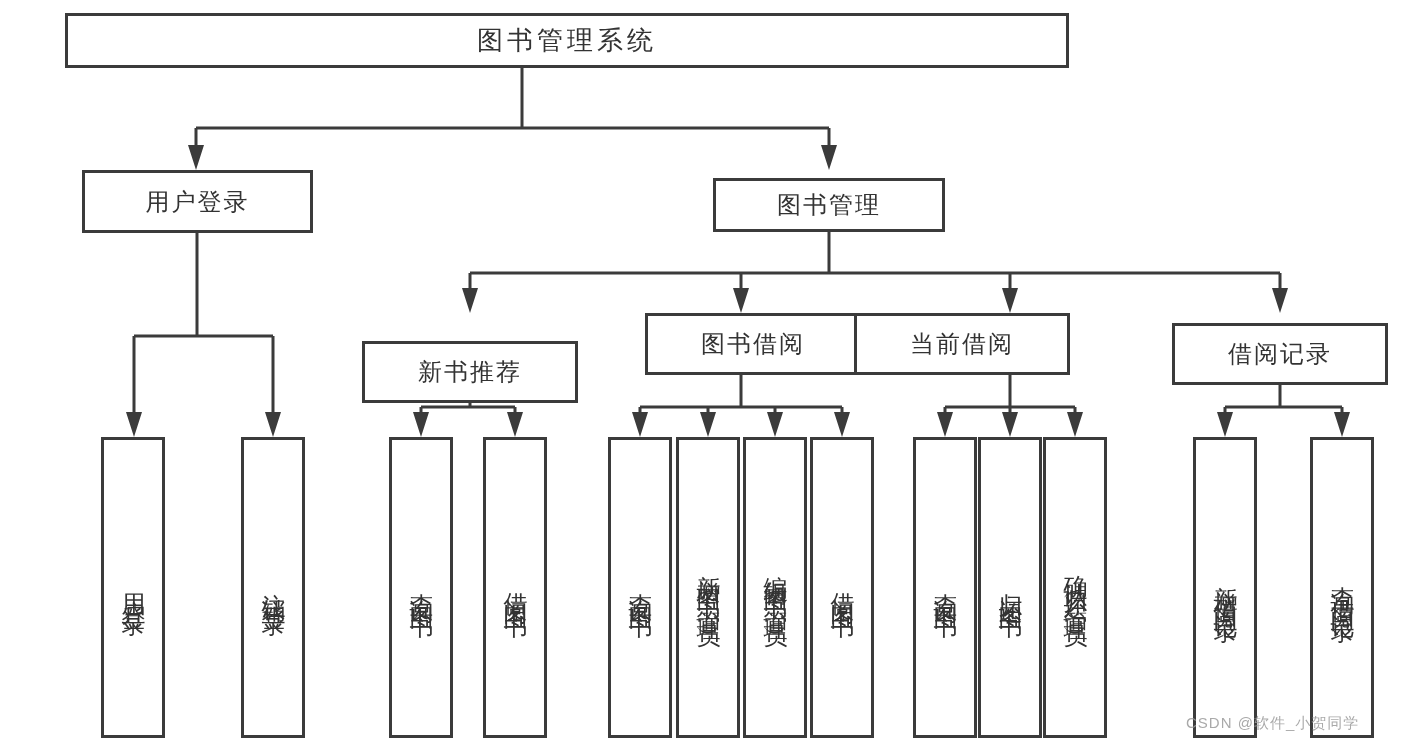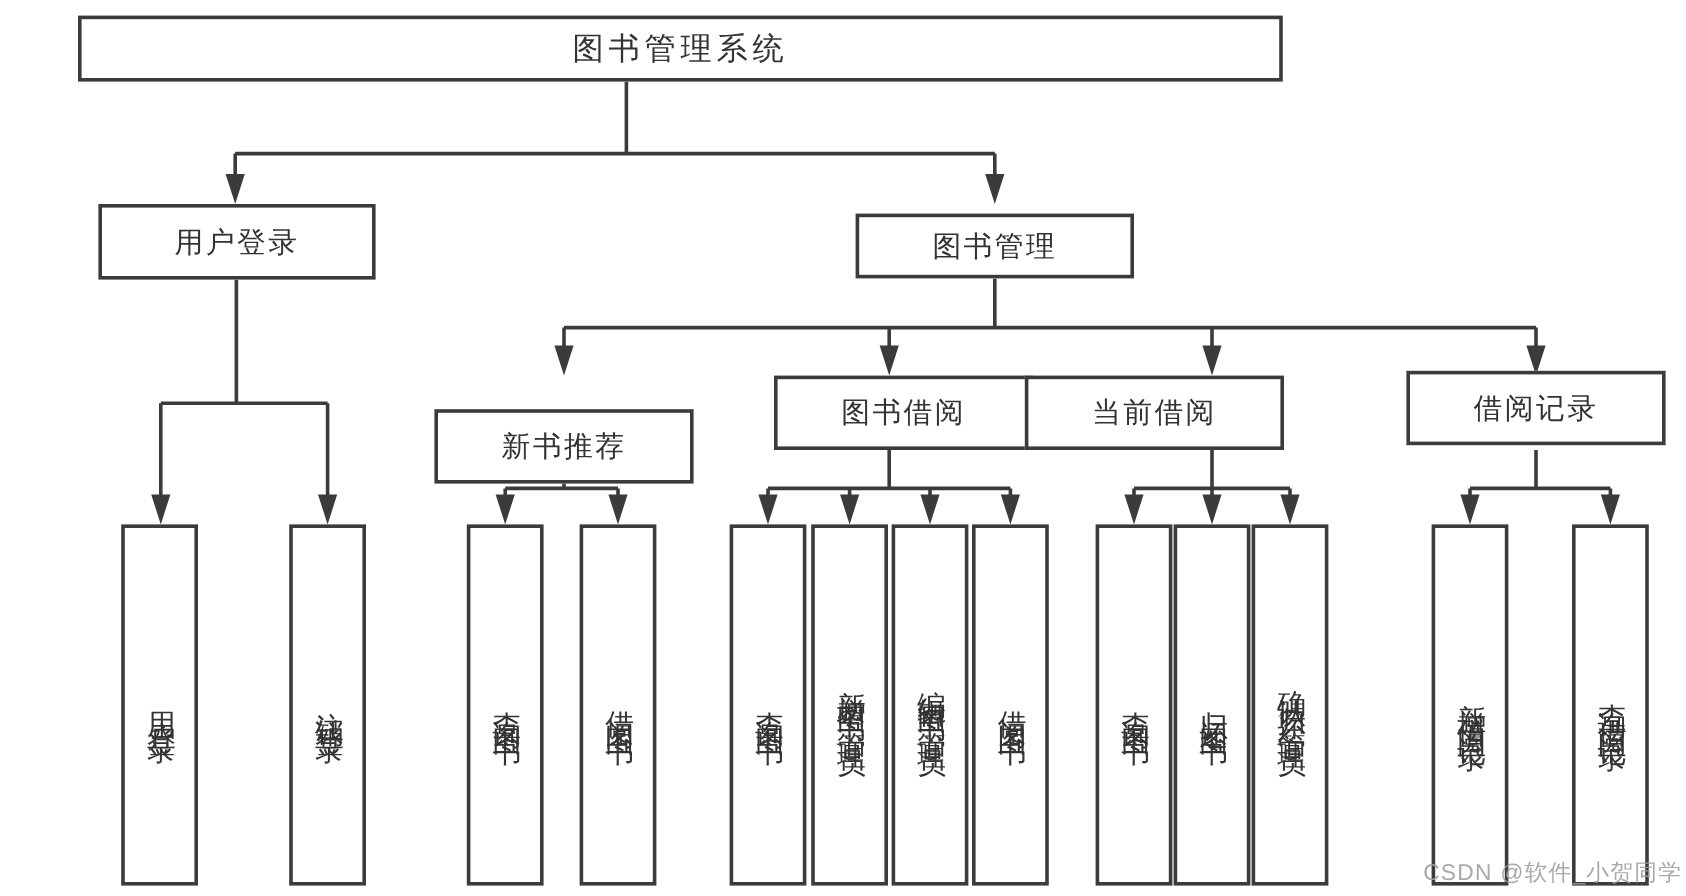--- a/index.html
+++ b/index.html
@@ -40,21 +40,21 @@
     letter-spacing: 7px;
     line-height: 1.2;
     width: 64px;
     top: 437px;
     height: 301px;
   }
   .watermark {
     position: absolute;
     left: 1186px;
     top: 714px;
-    font-size: 19px;
+    font-size: 15px;
     letter-spacing: 1px;
     color: #9e9e9e;
     opacity: 0.88;
     white-space: nowrap;
     z-index: 5;
   }
 </style>
 </head>
 <body>
 
@@ -82,21 +82,21 @@
   </svg>
 
   <div class="node h root" style="left:21px; top:13px; width:1004px; height:55px;margin-left:44px;">图书管理系统</div>
 
   <div class="node h" style="left:82px; top:170px; width:231px; height:63px;">用户登录</div>
   <div class="node h" style="left:713px; top:178px; width:232px; height:54px;">图书管理</div>
 
   <div class="node h" style="left:362px; top:313px; width:216px; height:62px;margin-top:28px;">新书推荐</div>
   <div class="node h" style="left:633px; top:313px; width:216px; height:62px;margin-left:12px;">图书借阅</div>
   <div class="node h" style="left:854px; top:313px; width:216px; height:62px;">当前借阅</div>
-  <div class="node h" style="left:1172px; top:309px; width:216px; height:62px;">借阅记录</div>
+  <div class="node h" style="left:1172px; top:323px; width:216px; height:62px;">借阅记录</div>
 
   <div class="node leaf" style="left:101px;">用户登录</div>
   <div class="node leaf" style="left:241px;">注销登录</div>
 
   <div class="node leaf" style="left:389px;">查询图书</div>
   <div class="node leaf" style="left:483px;">借阅图书</div>
 
   <div class="node leaf" style="left:608px;">查询图书</div>
   <div class="node leaf" style="left:676px;">新增图书（管理员）</div>
   <div class="node leaf" style="left:743px;">编辑图书（管理员）</div>

